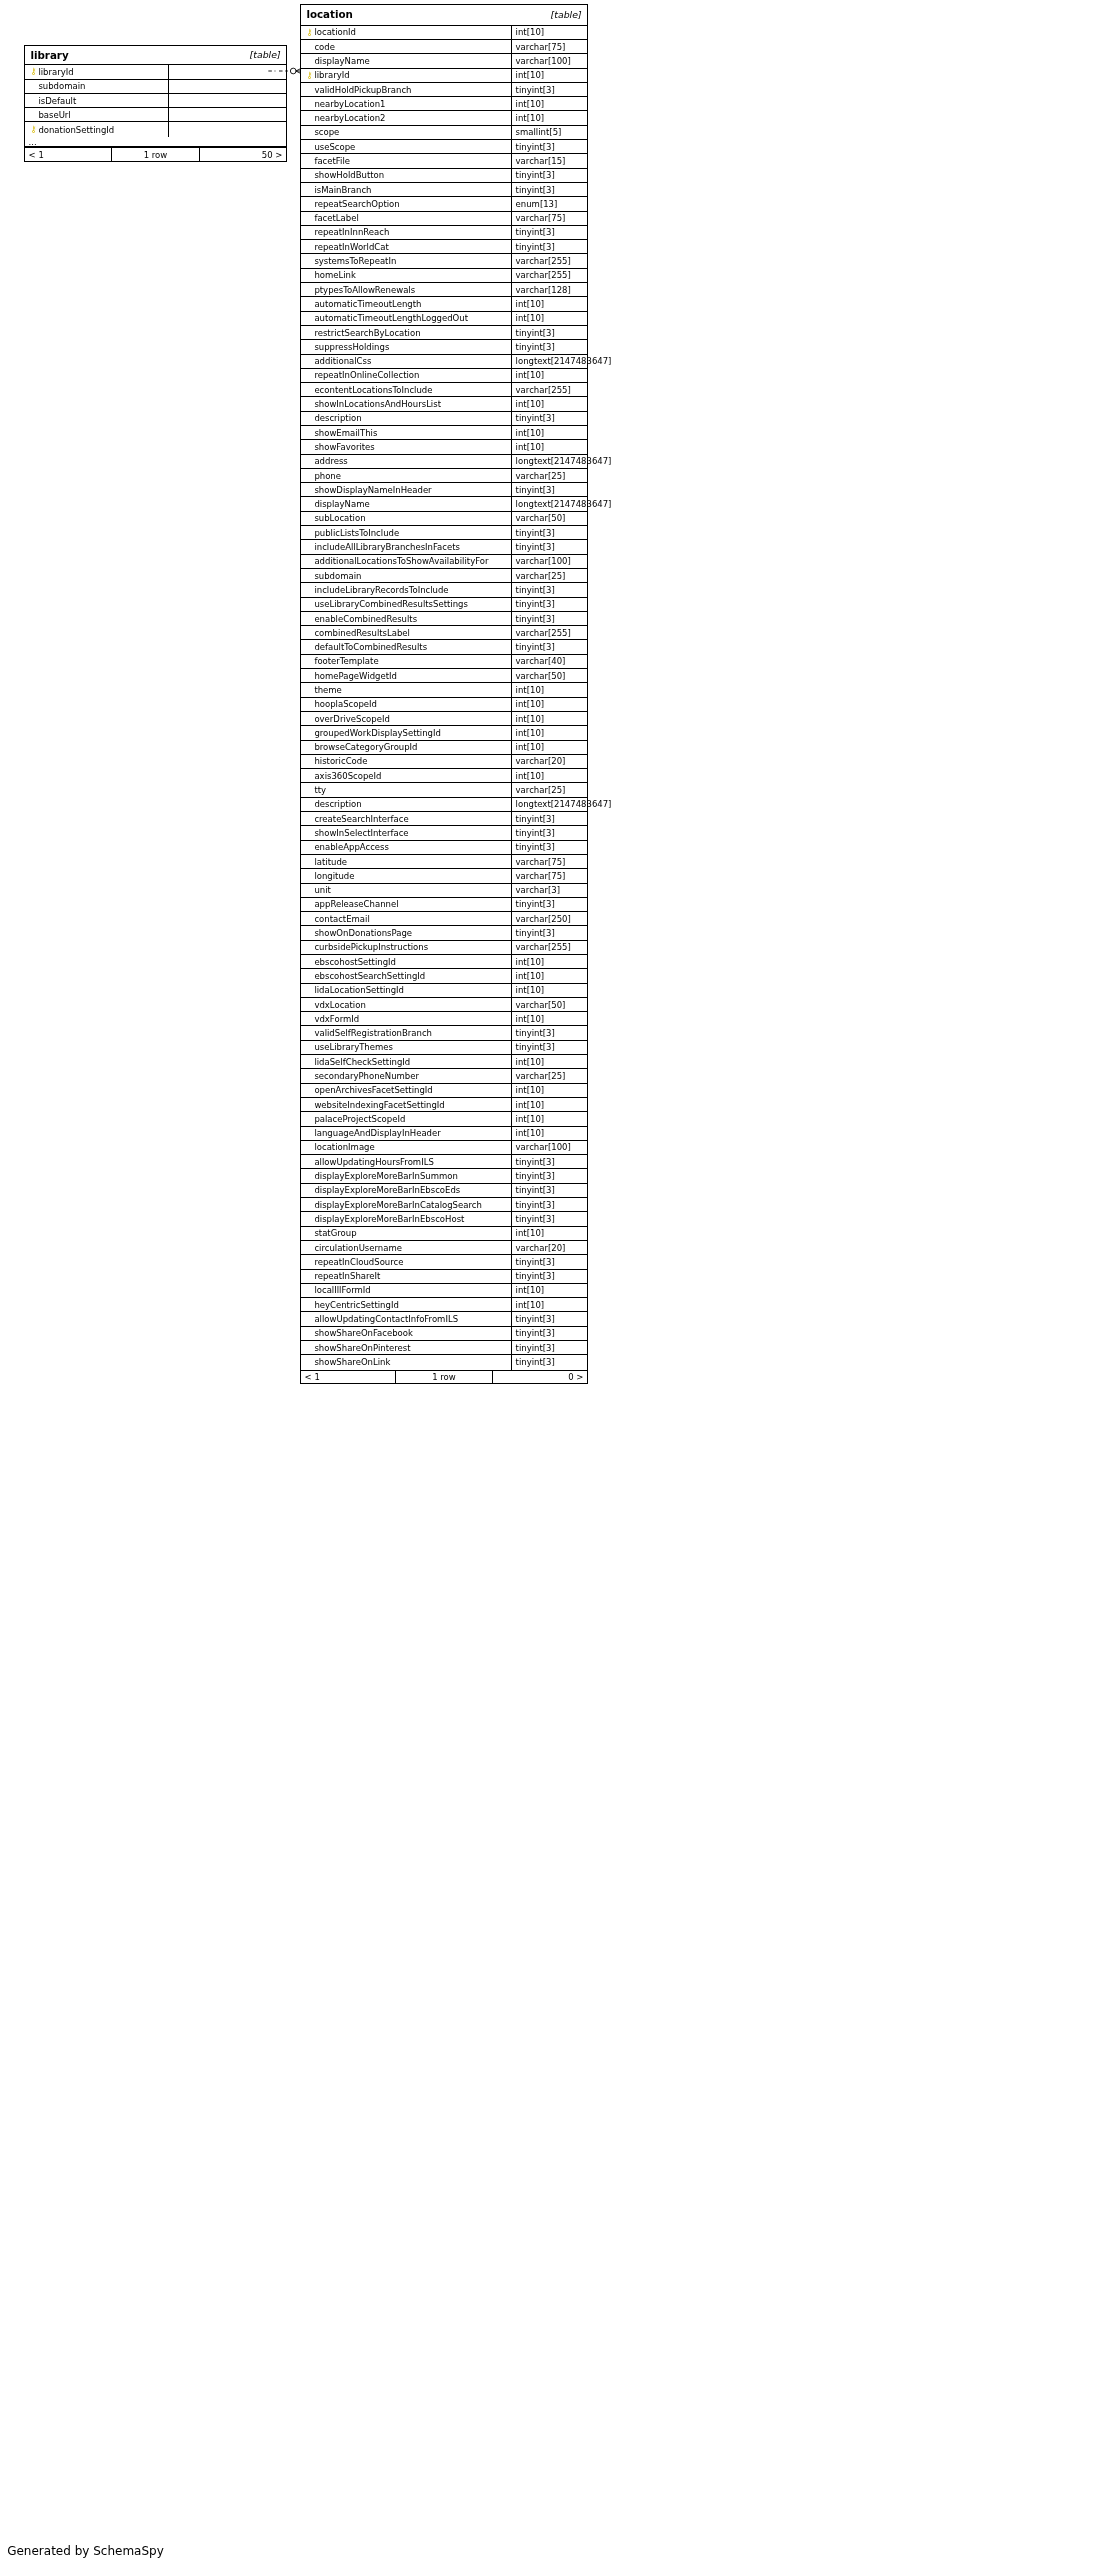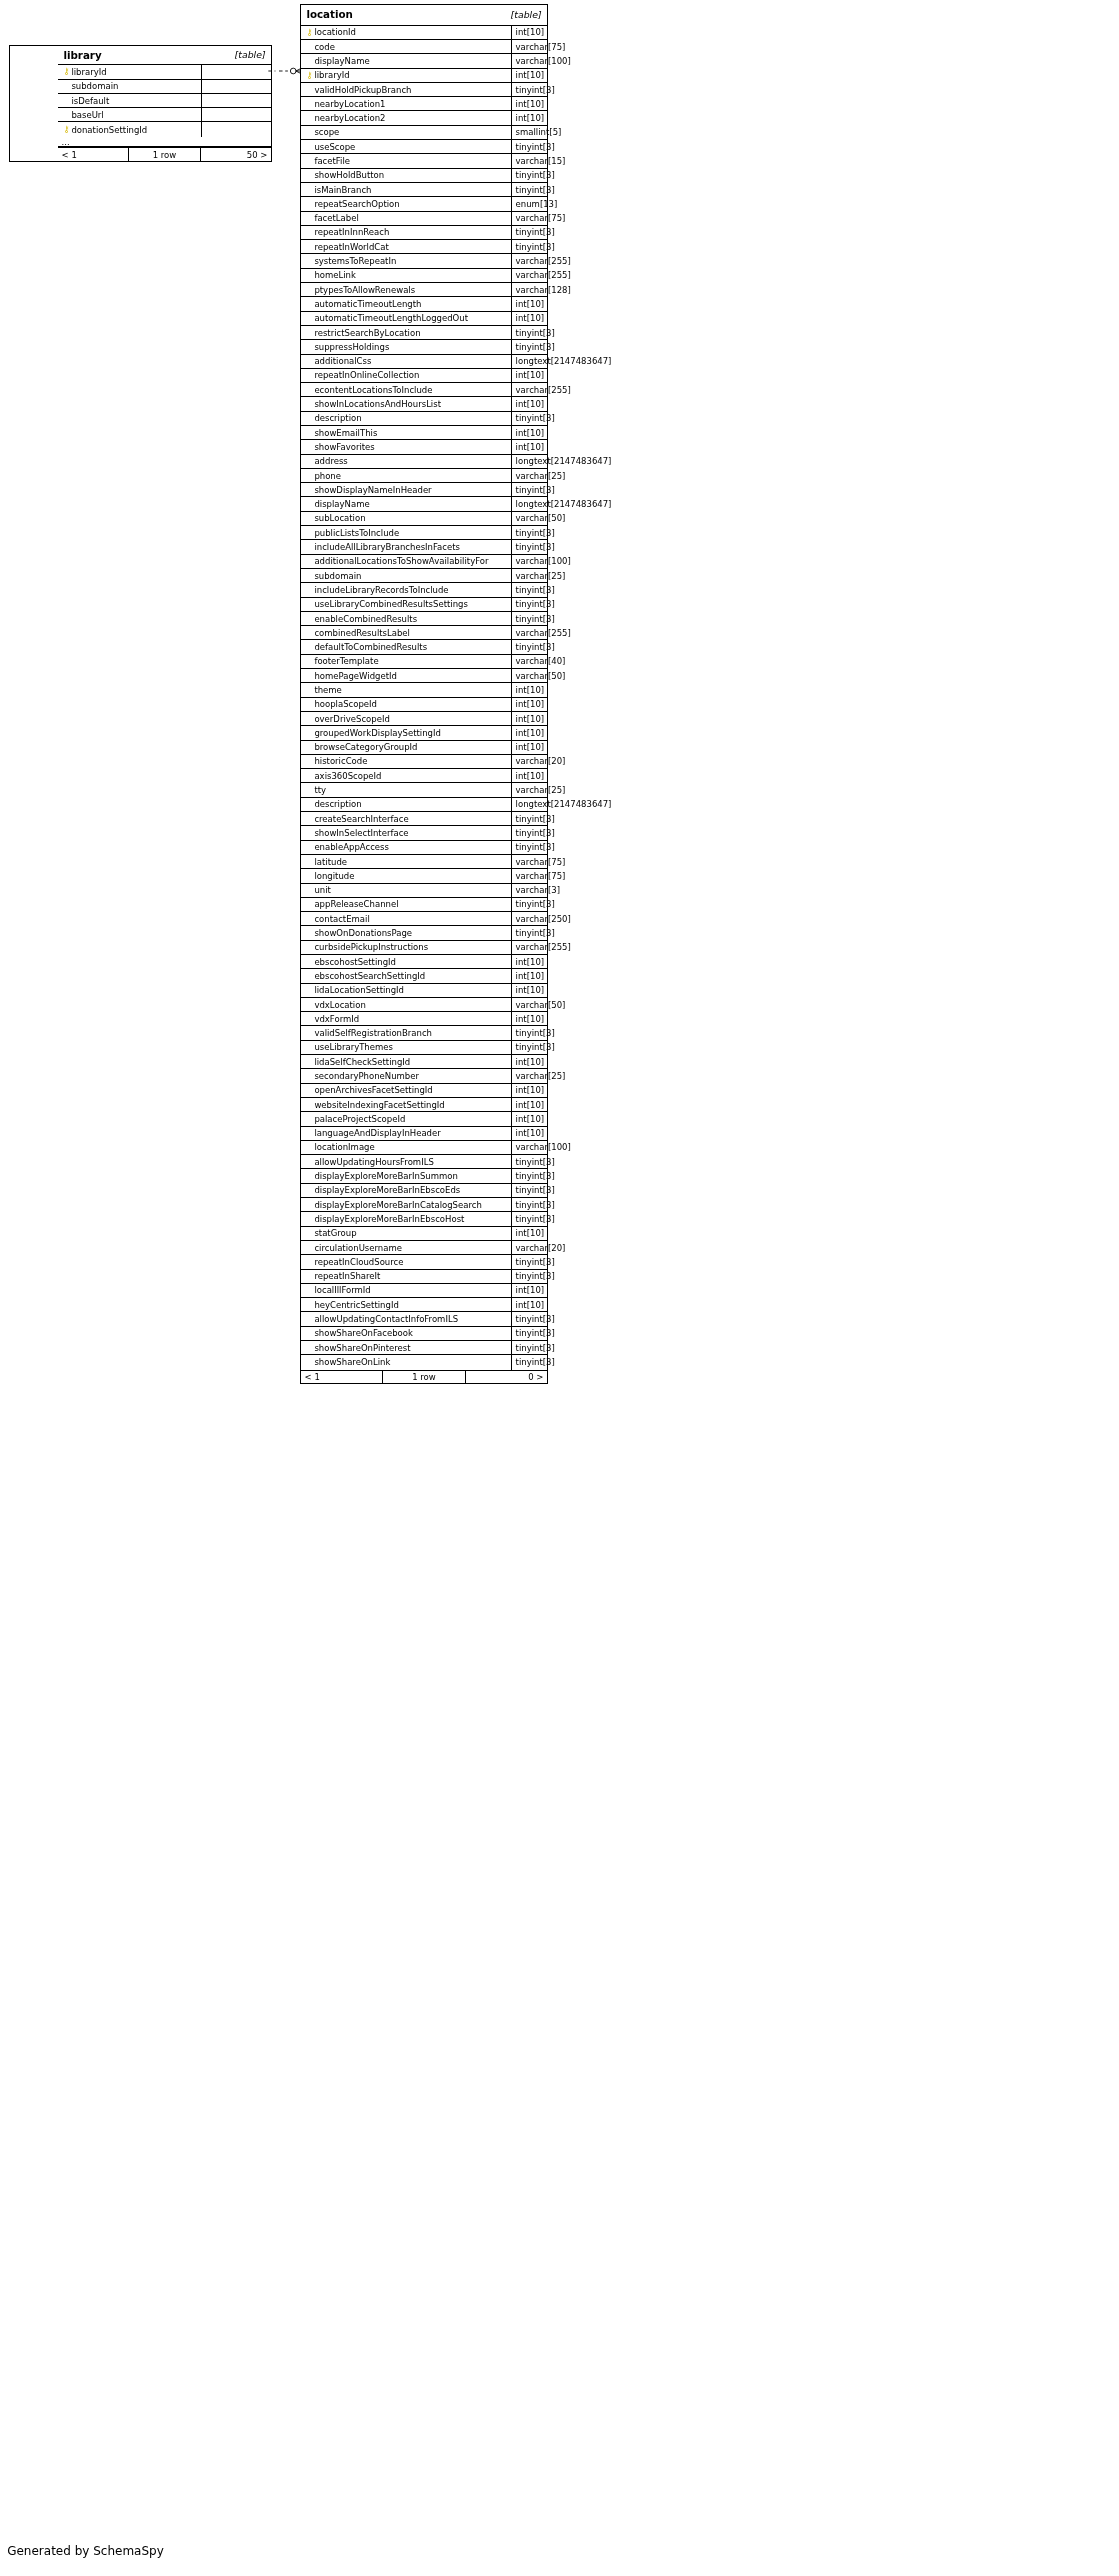--- a/index.html
+++ b/index.html
@@ -124,32 +124,31 @@
     padding-left: 3.6px;
     height: 10.7px;
     line-height: 10.7px;
     color: #000000;
     border-bottom: 0.9px solid #000000;
     box-sizing: border-box;
   }
 
   
   #library-table {
-    left: 9px;
+    left: 24px;
     top: 45px;
     width: 263px;
-    padding-left: 48px;
   }
   #library-table .er-col-name { flex: 0 0 143px; }
 
   
   #location-table {
     left: 300px;
     top: 3.6px;
-    width: 248px;
+    width: 288px;
   }
   #location-table .er-col-name { flex: 0 0 210px; }
   #location-table .er-title { padding-top: 3.6px; padding-bottom: 4.5px; }
 
   
   .connector {
     position: absolute;
     left: 268px;
     top: 63px;
     width: 38px;

